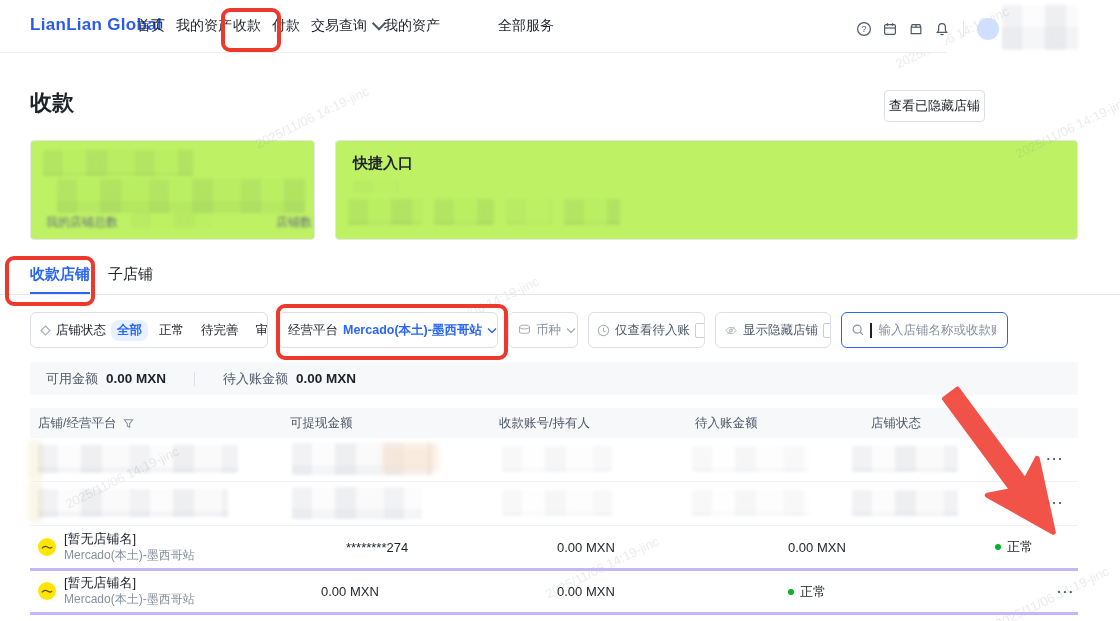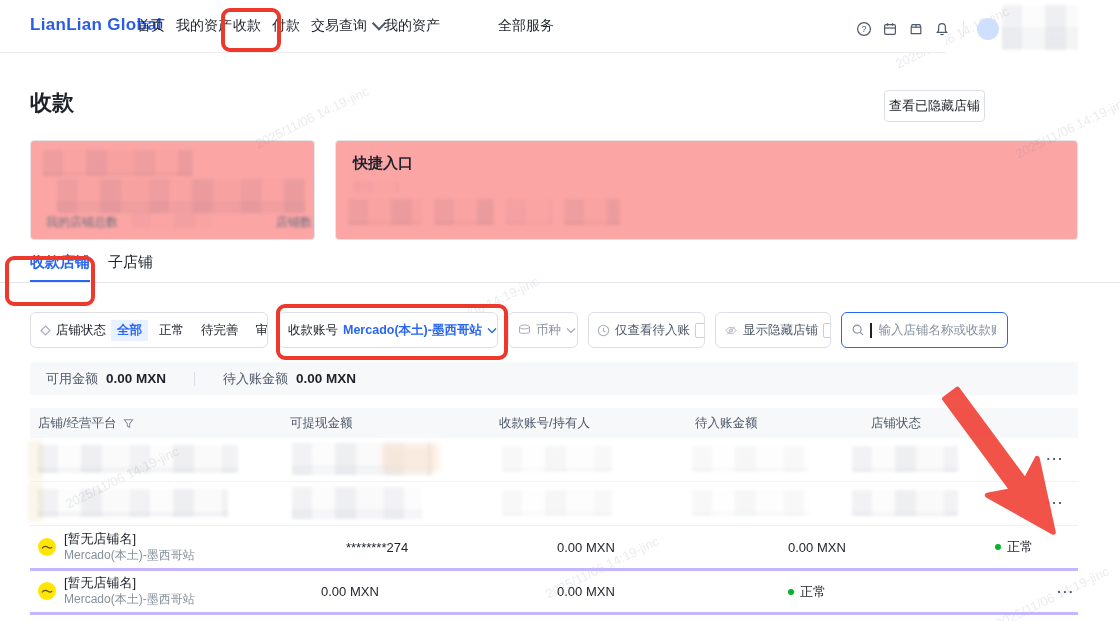--- a/index.html
+++ b/index.html
@@ -23,31 +23,31 @@
   .mz.light{opacity:.55;}
   .tint-y{position:absolute;background:#f6efd8;opacity:.55;filter:blur(2px);}
   .tint-o{position:absolute;background:#f9e0cc;opacity:.6;filter:blur(3px);}
   .blurtxt{position:absolute;filter:blur(1.4px);color:#6b7280;font-size:12px;white-space:nowrap;}
   
   .page-title{position:absolute;left:30px;top:88px;font-size:22px;font-weight:700;}
   .btn{position:absolute;height:32px;border-radius:4px;font-size:13px;display:flex;align-items:center;justify-content:center;cursor:pointer;box-sizing:border-box;white-space:nowrap;}
   .btn-sec{left:884px;top:90px;width:101px;background:#fff;border:1px solid #dcdfe6;color:#1d2129;}
   .btn-pri{left:990px;top:90px;width:88px;background:#1a66ff;border:none;color:#fff;}
   
-  .card{position:absolute;background:#fca5a5;border:1px solid #e5e6eb;border-radius:4px;box-sizing:border-box;}
+  .card{position:absolute;background:#bef264;border:1px solid #e5e6eb;border-radius:4px;box-sizing:border-box;}
   .card-title{position:absolute;left:17px;top:13px;font-size:15px;font-weight:600;}
   
-  .tabs{position:absolute;left:0;top:246px;width:1120px;height:36px;border-bottom:1px solid #e5e6eb;z-index:2;text-align:center;}
+  .tabs{position:absolute;left:0;top:258px;width:1120px;height:36px;border-bottom:1px solid #e5e6eb;z-index:2;text-align:center;}
   .tab{position:absolute;top:7px;font-size:15px;cursor:pointer;}
   .tab.active{color:#2a66f2;font-weight:600;}
   .tab-underline{position:absolute;left:30px;top:34px;width:60px;height:2px;background:#2a66f2;}
   
   .fbox{position:absolute;top:312px;height:36px;border:1px solid #dcdfe6;border-radius:6px;background:#fff;box-sizing:border-box;
         display:flex;align-items:center;gap:5px;font-size:12.5px;padding:0 9px;overflow:hidden;white-space:nowrap;z-index:2;}
-  .opt{padding:2px 6px;border-radius:0;cursor:pointer;color:#1d2129;}
+  .opt{padding:2px 6px;border-radius:8px;cursor:pointer;color:#1d2129;}
   .opt.sel{color:#2a66f2;background:#e8f1ff;font-weight:600;}
   .ficon{display:inline-flex;flex:none;color:#a9aeb8;}
   .checkbox{width:13px;height:13px;border:1px solid #c9cdd4;border-radius:2px;background:#fff;margin-left:auto;flex:none;cursor:pointer;}
   .caret{width:1.5px;height:15px;background:#1d2129;flex:none;}
   #f-search input{border:none;outline:none;font-size:12.5px;width:100%;color:#1d2129;background:transparent;font-family:inherit;}
   #f-search input::placeholder{color:#86909c;}
   
   #summary{position:absolute;left:30px;top:362px;width:1048px;height:33px;background:#f7f8fa;border-radius:2px;
            display:flex;align-items:center;font-size:13px;color:#4e5969;box-sizing:border-box;padding:0 16px;z-index:2;}
   .sum-val{font-weight:700;color:#1d2129;margin-left:8px;font-size:13.5px;}
@@ -161,21 +161,21 @@
         <polygon points="5,0.9 9.1,5 5,9.1 0.9,5" fill="none" stroke="#a9aeb8" stroke-width="1.1"></polygon>
       </svg>
     <span>店铺状态</span>
     <span class="opt sel">全部</span>
     <span class="opt">正常</span>
     <span class="opt">待完善</span>
     <span class="opt">审核中</span>
   </div>
 
   <div class="fbox" id="f-platform" style="left:278px;width:220px;">
-    <span>收款账号</span>
+    <span>经营平台</span>
     <span style="color:#2a66f2;font-weight:600;">Mercado(本土)-墨西哥站</span>
     <svg class="ficon" width="10" height="7" viewBox="0 0 10 7">
         <polyline points="1,1.5 5,5.5 9,1.5" fill="none" stroke="#2a66f2" stroke-width="1.4"></polyline>
       </svg>
   </div>
 
   <div class="fbox" style="left:508px;width:70px;color:#86909c;">
     <svg class="ficon" width="13" height="12" viewBox="0 0 13 12" fill="none" stroke="#a9aeb8" stroke-width="1">
         <ellipse cx="6.5" cy="3" rx="5" ry="2"></ellipse>
         <path d="M1.5 3 V8.5 C1.5 9.6 11.5 9.6 11.5 8.5 V3"></path>

